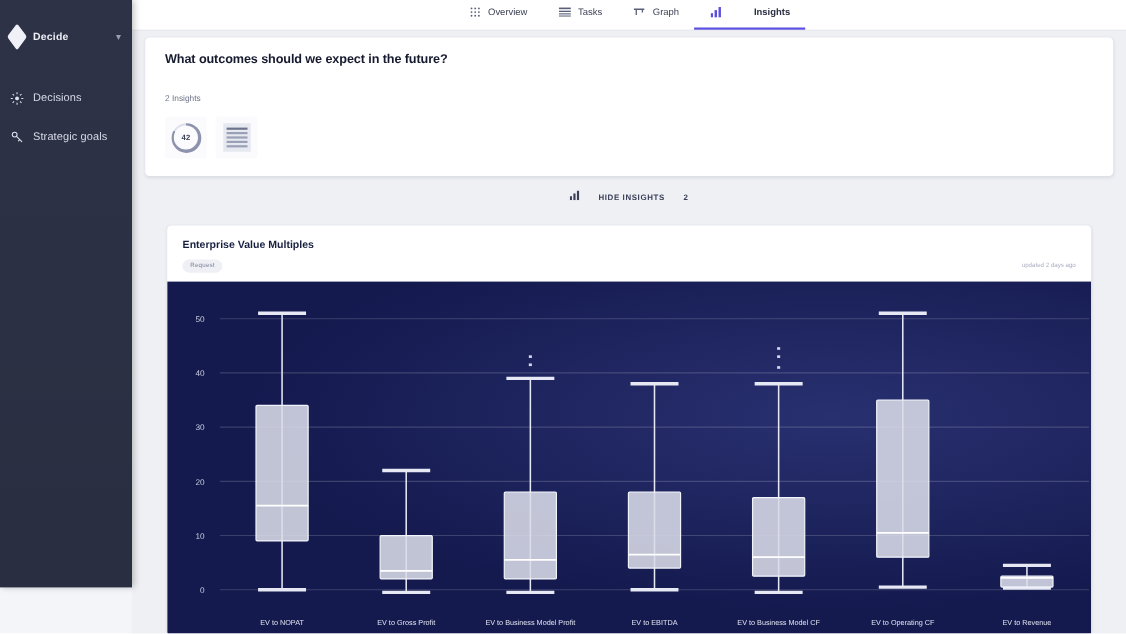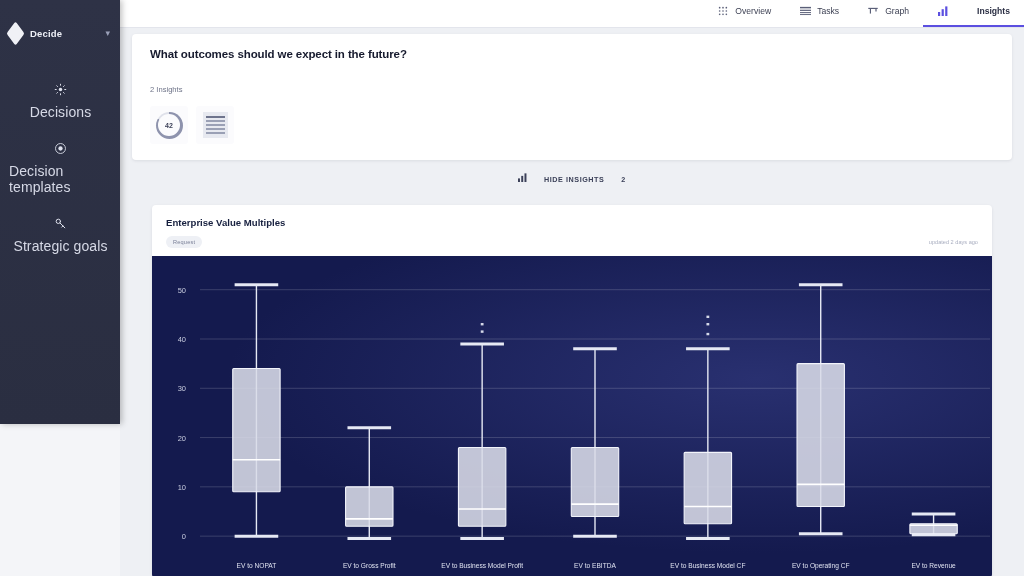--- a/index.html
+++ b/index.html
@@ -5,53 +5,53 @@
   * { box-sizing: border-box; margin: 0; padding: 0; }
   html, body {
     width: 1024px; height: 576px;
     font-family: "Liberation Sans", sans-serif;
     background: #ffffff; overflow: hidden;
   }
   #app { position: relative; width: 1024px; height: 576px; display: flex; background: #f4f5f8; }
 
   
   .sidebar {
-    width: 120px; height: 424px;
+    width: 120px; height: 534px;
     background: #2b2f४4;
     background: linear-gradient(180deg,#2e3246 0%, #2a2e41 100%);
     color: #e8eaf2; flex: 0 0 120px;
     position: relative; z-index: 5;
     box-shadow: 2px 0 6px rgba(0,0,0,.25);
   }
   .brand {
     display: flex; align-items: center; gap: 7px;
     padding: 18px 10px 0 8px; height: 48px;
   }
   .brand-label { font-size: 9.5px; font-weight: 600; letter-spacing: .2px; color: #eef0f7; }
   .brand-chev { margin-left: auto; color: #9aa0b8; font-size: 9px; }
   .diamond {
     width: 15px; height: 15px; background: #f0f1f6;
     transform: rotate(45deg) skew(8deg,8deg); border-radius: 2px;
     flex: 0 0 15px;
   }
   .nav { margin-top: 24px; }
   .nav-item {
     display: flex; align-items: center; gap: 8px;
-    padding: 11px 8px 11px 9px; font-size: 14px; color: #d6d9e6;
-    letter-spacing: .1px; cursor: pointer; flex-direction: column;
+    padding: 11px 8px 11px 9px; font-size: 10px; color: #d6d9e6;
+    letter-spacing: .1px; cursor: pointer;
   }
   .nav-ico { width: 13px; height: 13px; flex: 0 0 13px; display: flex; align-items: center; justify-content: center; }
   .nav-ico svg { display: block; }
 
   
   .right { flex: 1; height: 576px; display: flex; flex-direction: column; background: #eef0f4; min-width: 0; }
 
   .topbar {
     height: 28px; background: #ffffff; display: flex;
-    align-items: flex-end; justify-content: flex-end; gap: 0px;
+    align-items: flex-end; justify-content: center; gap: 0px;
     border-bottom: 1px solid #e3e5ec; flex: 0 0 28px;
   }
   .tab {
     display: flex; align-items: center; gap: 6px;
     padding: 0 14px 6px 14px; font-size: 8.6px; color: #3b3f52;
     cursor: pointer; border-bottom: 2px solid transparent; height: 100%;
     justify-content: center; align-items: center; padding-bottom: 4px;
   }
   .tab.active { color: #2b2f44; font-weight: 600; border-bottom-color: #5b4fe0; gap: 28px; }
   .tab-ico { width: 12px; height: 11px; display: flex; align-items: center; justify-content: center; }
@@ -126,29 +126,20 @@
     </div>
     <nav class="nav">
       <div class="nav-item">
         <span class="nav-ico">
           <svg width="13" height="13" viewBox="0 0 24 24" fill="none" stroke="#dfe2ee" stroke-width="1.8">
             <circle cx="12" cy="12" r="3.2" fill="#dfe2ee" stroke="none"></circle>
             <path d="M12 1.5v3.4M12 19.1v3.4M1.5 12h3.4M19.1 12h3.4M4.6 4.6l2.4 2.4M17 17l2.4 2.4M19.4 4.6L17 7M7 17l-2.4 2.4"></path>
           </svg>
         </span>
         <span>Decisions</span>
-      </div>
-      <div class="nav-item">
-        <span class="nav-ico">
-          <svg width="13" height="13" viewBox="0 0 24 24" fill="none" stroke="#dfe2ee" stroke-width="1.6">
-            <circle cx="12" cy="12" r="9.2"></circle>
-            <circle cx="12" cy="12" r="4" fill="#dfe2ee" stroke="none"></circle>
-          </svg>
-        </span>
-        <span>Decision templates</span>
       </div>
       <div class="nav-item">
         <span class="nav-ico">
           <svg width="13" height="13" viewBox="0 0 24 24" fill="none" stroke="#dfe2ee" stroke-width="1.8" stroke-linecap="round">
             <circle cx="8" cy="8" r="4"></circle>
             <path d="M11 11l9 9M16.5 16.5l-2.2 2.2"></path>
           </svg>
         </span>
         <span>Strategic goals</span>
       </div>

